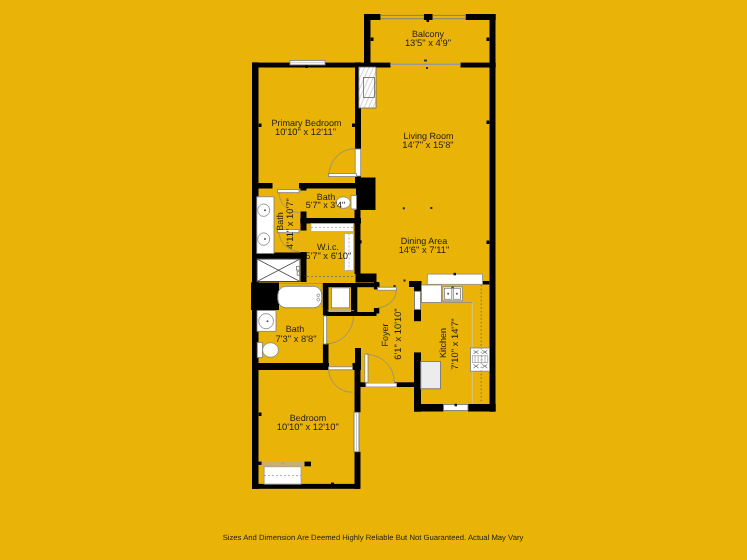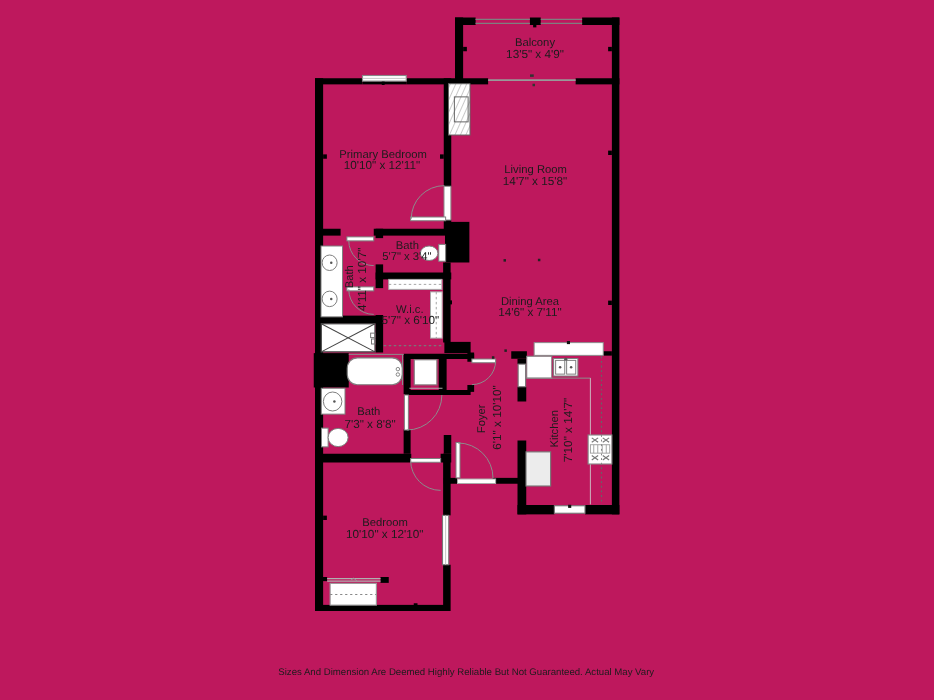--- a/index.html
+++ b/index.html
@@ -1,16 +1,16 @@
 <!DOCTYPE html>
 <html><head>
 <meta charset="utf-8">
 <style>
   html,body{margin:0;padding:0;background:#ffffff;}
-  .page{width:747px;height:560px;position:relative;background:#be185d;overflow:hidden;}
+  .page{width:747px;height:560px;position:relative;background:#eab308;overflow:hidden;}
   svg{position:absolute;left:0;top:0;transform:translateZ(0);}
   text{font-family:"Liberation Sans",sans-serif;fill:#1c1c1c;-webkit-font-smoothing:antialiased;text-rendering:geometricPrecision;}
   *{-webkit-font-smoothing:antialiased;}
 </style>
 </head>
 <body>
 <div class="page">
 <svg width="747" height="560" viewBox="0 0 747 560">
 <defs>
   <pattern id="hatch" width="4.0" height="4.0" patternUnits="userSpaceOnUse" patternTransform="rotate(24)">

